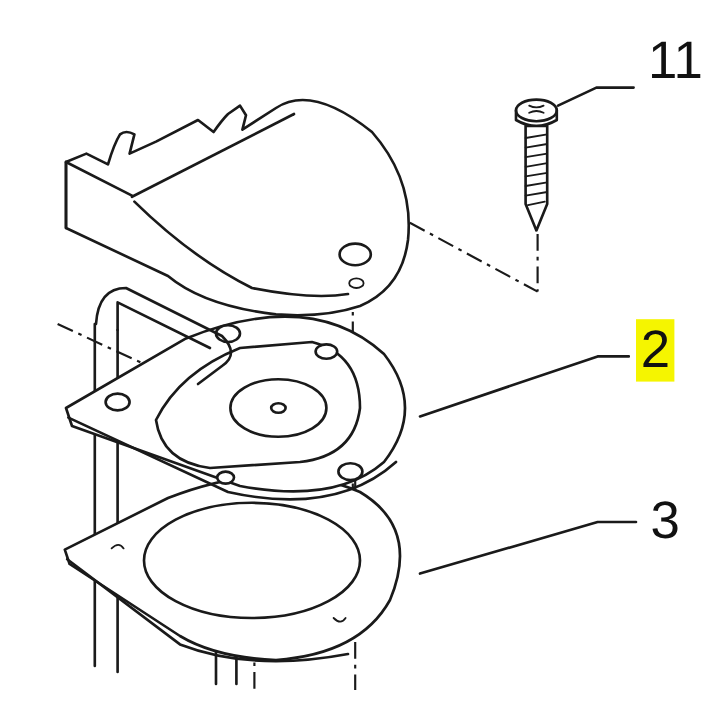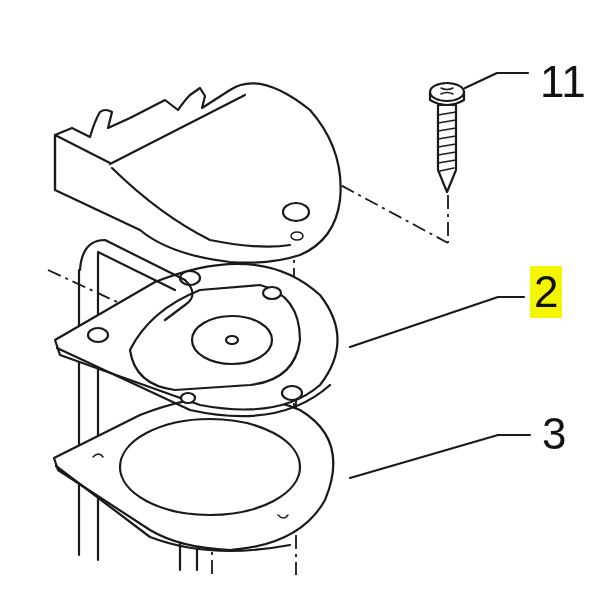--- a/index.html
+++ b/index.html
@@ -84,16 +84,16 @@
     <path class="thin" d="M438,115 L456,112 M438,123 L456,120 M438,131 L456,128 M438,139 L456,136 M438,147 L456,144 M438,155 L456,152 M438,163 L456,160 M440,171 L454,168"></path>
   </g>
 
   <g>
     <path class="ln" d="M465,88 L497,73 L528,73"></path>
     <path class="ln" d="M350,347 L498,297 L524,297"></path>
     <path class="ln" d="M350,478 L498,435 L530,435"></path>
   </g>
 </svg>
 
-<div class="callout" style="left:540px; top:60px;">11</div>
+<div class="callout" style="left:540px; top:29px;">11</div>
 <div class="callout hl" style="left:530px; top:266px;">2</div>
 <div class="callout" style="left:542px; top:412px;">3</div>
 </div>
 
 </body></html>

